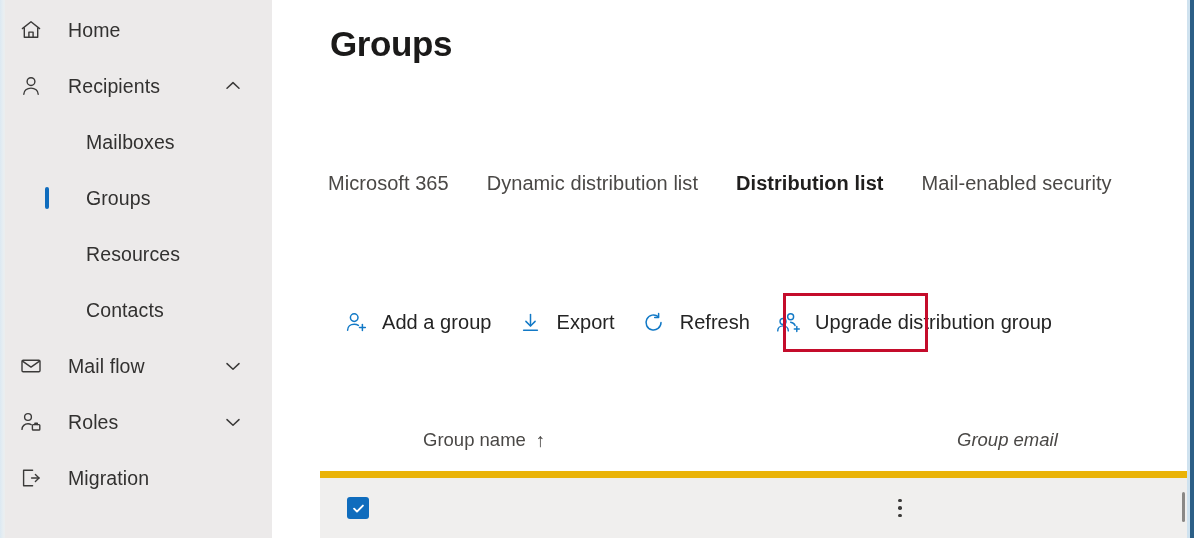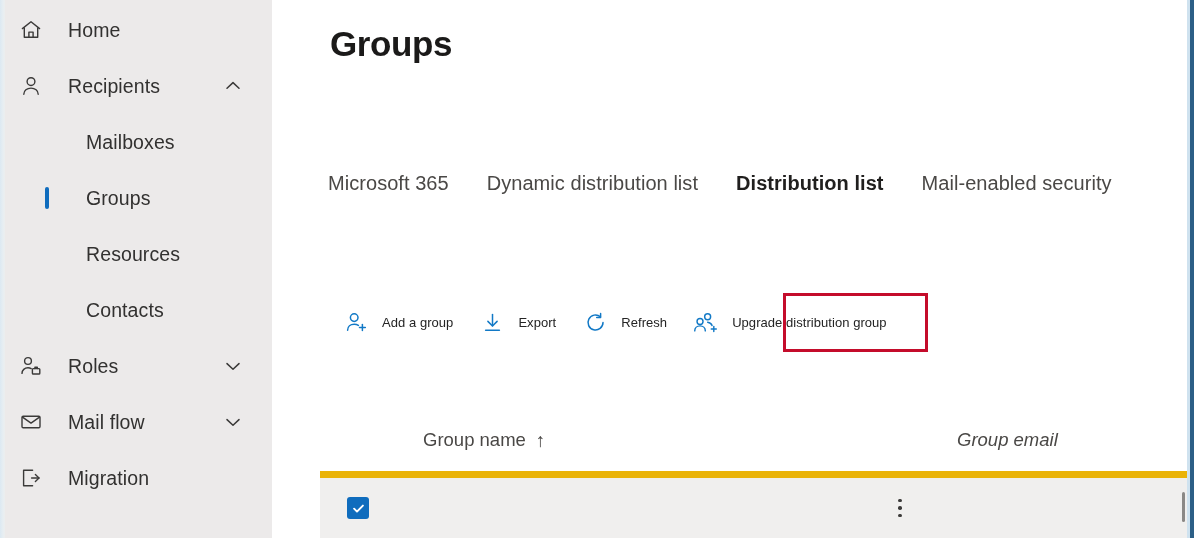--- a/index.html
+++ b/index.html
@@ -143,21 +143,21 @@
     align-items: center;
     white-space: nowrap;
   }
   .cmd {
     display: flex;
     align-items: center;
     height: 44px;
     padding: 0 13px;
     cursor: pointer;
     color: #242424;
-    font-size: 13px;
+    font-size: 20px;
     letter-spacing: 0.05px;
   }
   .cmd .cmd-ico {
     display: flex;
     align-items: center;
     justify-content: center;
     width: 26px;
     min-width: 26px;
     color: #1279c6;
     margin-right: 13px;
@@ -301,42 +301,42 @@
       <span class="nav-label">Resources</span>
     </div>
 
     <div class="nav-item sub">
       <span class="nav-label">Contacts</span>
     </div>
 
     <div class="nav-item">
       <span class="nav-ico">
         <svg width="24" height="24" viewBox="0 0 24 24" fill="none" stroke="#3b3a39" stroke-width="1.4" stroke-linejoin="round" stroke-linecap="round">
+          <rect x="3" y="6.2" width="18" height="11.6" rx="1.2"></rect>
+          <path d="M3.5 7.1 12 13.1l8.5-6"></path>
+        </svg>
+      </span>
+      <span class="nav-label">Mail flow</span>
+      <span class="nav-chev">
+        <svg width="22" height="22" viewBox="0 0 22 22" fill="none" stroke="#3b3a39" stroke-width="1.5" stroke-linecap="round" stroke-linejoin="round">
+          <path d="M5 8.6 11 14.2l6-5.6"></path>
+        </svg>
+      </span>
+    </div>
+
+    <div class="nav-item">
+      <span class="nav-ico">
+        <svg width="24" height="24" viewBox="0 0 24 24" fill="none" stroke="#3b3a39" stroke-width="1.4" stroke-linejoin="round" stroke-linecap="round">
           <circle cx="9" cy="7" r="3.4"></circle>
           <path d="M3 19.4c0-3.3 2.7-5.6 6-5.6 1.2 0 2.3.3 3.2.8"></path>
           <rect x="13.4" y="14.6" width="7.4" height="5.4" rx="0.8"></rect>
           <path d="M15.9 14.6v-1.3h2.4v1.3"></path>
         </svg>
       </span>
       <span class="nav-label">Roles</span>
-      <span class="nav-chev">
-        <svg width="22" height="22" viewBox="0 0 22 22" fill="none" stroke="#3b3a39" stroke-width="1.5" stroke-linecap="round" stroke-linejoin="round">
-          <path d="M5 8.6 11 14.2l6-5.6"></path>
-        </svg>
-      </span>
-    </div>
-
-    <div class="nav-item">
-      <span class="nav-ico">
-        <svg width="24" height="24" viewBox="0 0 24 24" fill="none" stroke="#3b3a39" stroke-width="1.4" stroke-linejoin="round" stroke-linecap="round">
-          <rect x="3" y="6.2" width="18" height="11.6" rx="1.2"></rect>
-          <path d="M3.5 7.1 12 13.1l8.5-6"></path>
-        </svg>
-      </span>
-      <span class="nav-label">Mail flow</span>
       <span class="nav-chev">
         <svg width="22" height="22" viewBox="0 0 22 22" fill="none" stroke="#3b3a39" stroke-width="1.5" stroke-linecap="round" stroke-linejoin="round">
           <path d="M5 8.6 11 14.2l6-5.6"></path>
         </svg>
       </span>
     </div>
 
     <div class="nav-item">
       <span class="nav-ico">
         <svg width="24" height="24" viewBox="0 0 24 24" fill="none" stroke="#3b3a39" stroke-width="1.4" stroke-linejoin="round" stroke-linecap="round">

